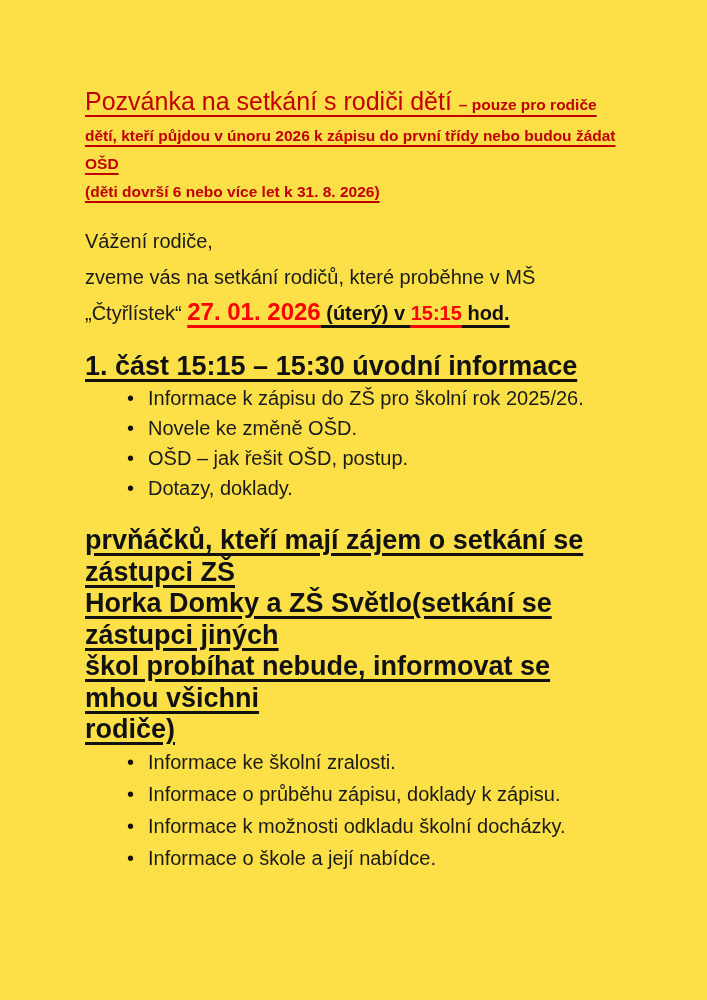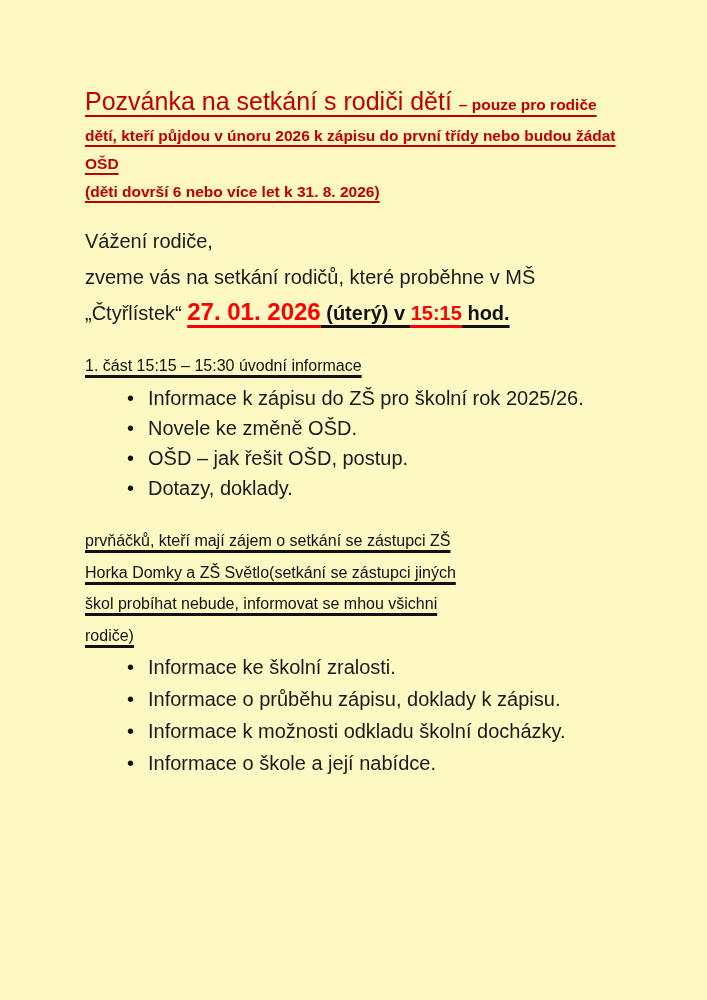--- a/index.html
+++ b/index.html
@@ -6,21 +6,21 @@
     margin: 0;
     padding: 0;
     background: #ffffff;
   }
   .page {
     position: relative;
     width: 707px;
     height: 1000px;
     box-sizing: border-box;
     padding: 84px 85px 0 85px;
-    background: #fef9c3;
+    background: #fde047;
     font-family: "Liberation Sans", sans-serif;
     font-size: 20px;
     color: #1a1a1a;
     overflow: hidden;
   }
 
   
   h1.title {
     margin: 0 0 18px 0;
     font-weight: 400;
@@ -87,22 +87,22 @@
     font-weight: 700;
     color: #c00000;
     text-decoration: underline;
     text-decoration-thickness: 2px;
     text-underline-offset: 4px;
   }
 
   
   h2.sec-heading {
     margin: 18px 0 0 0;
-    font-size: 16px;
-    font-weight: 400;
+    font-size: 27px;
+    font-weight: 700;
     color: #111111;
     line-height: 34px;
     text-decoration: underline;
     text-decoration-thickness: 2.5px;
     text-underline-offset: 4px;
   }
   h2.sec2 {
     margin-top: 22px;
     line-height: 31.5px;
   }

